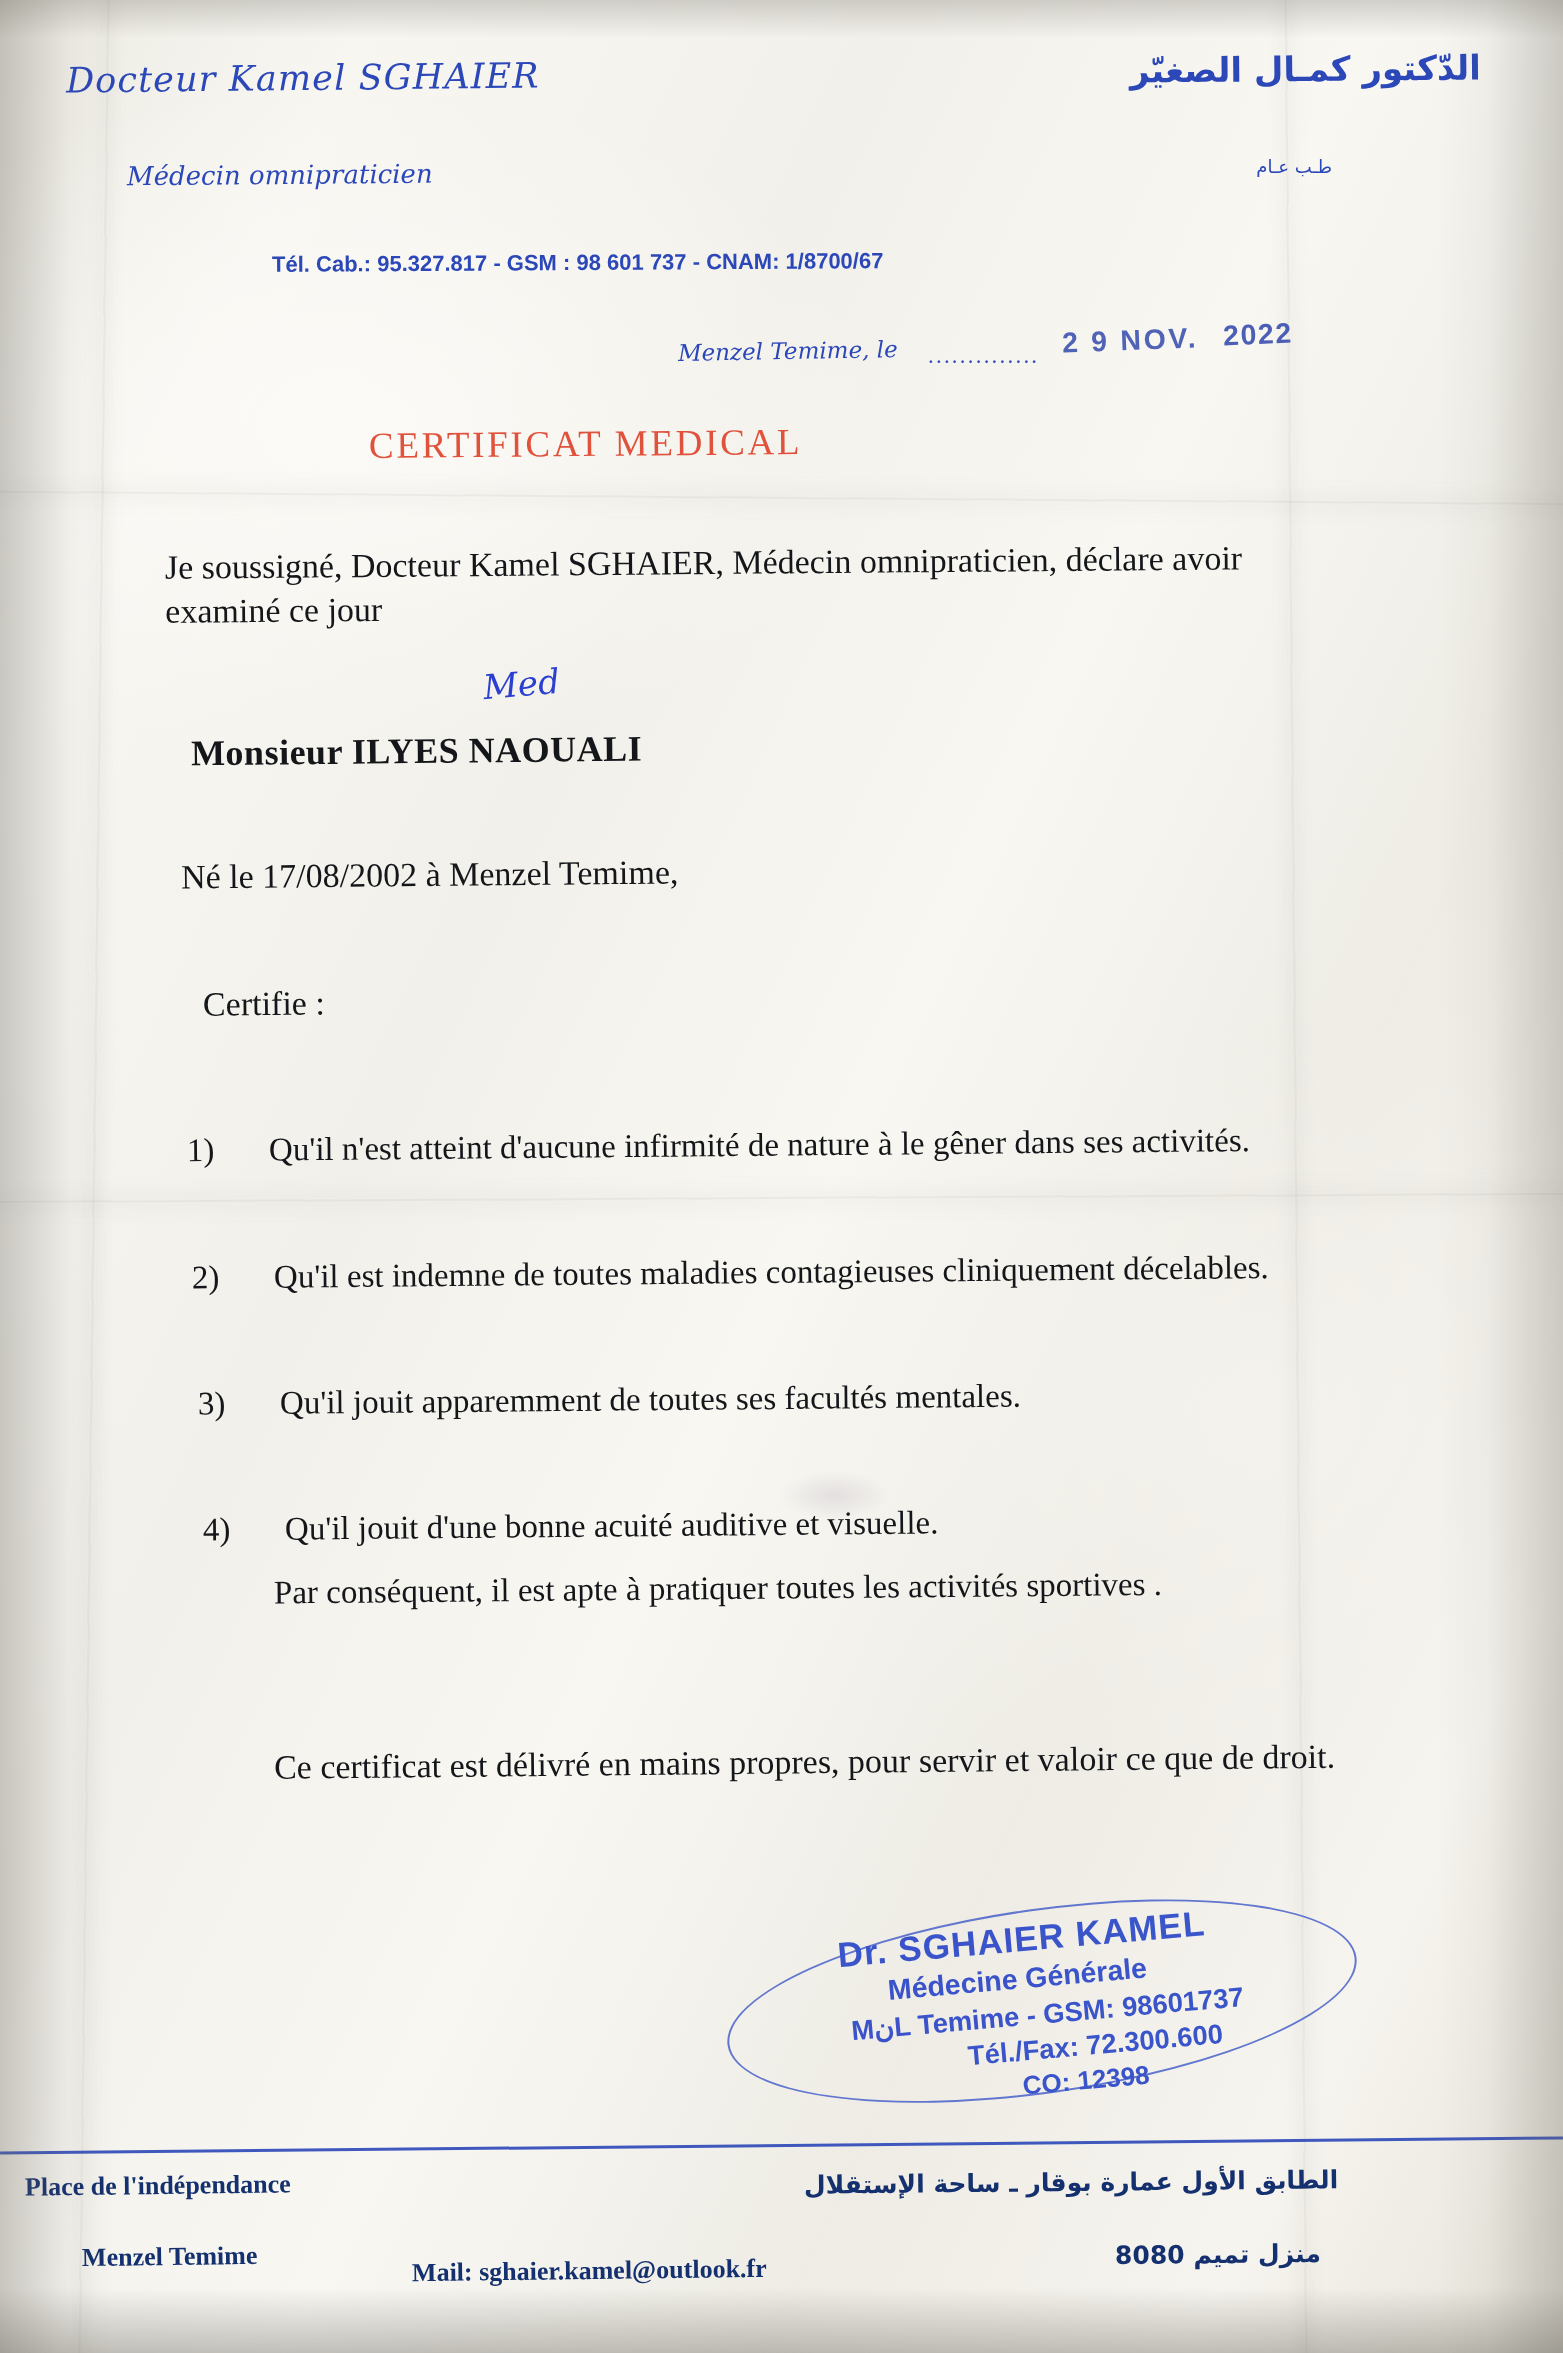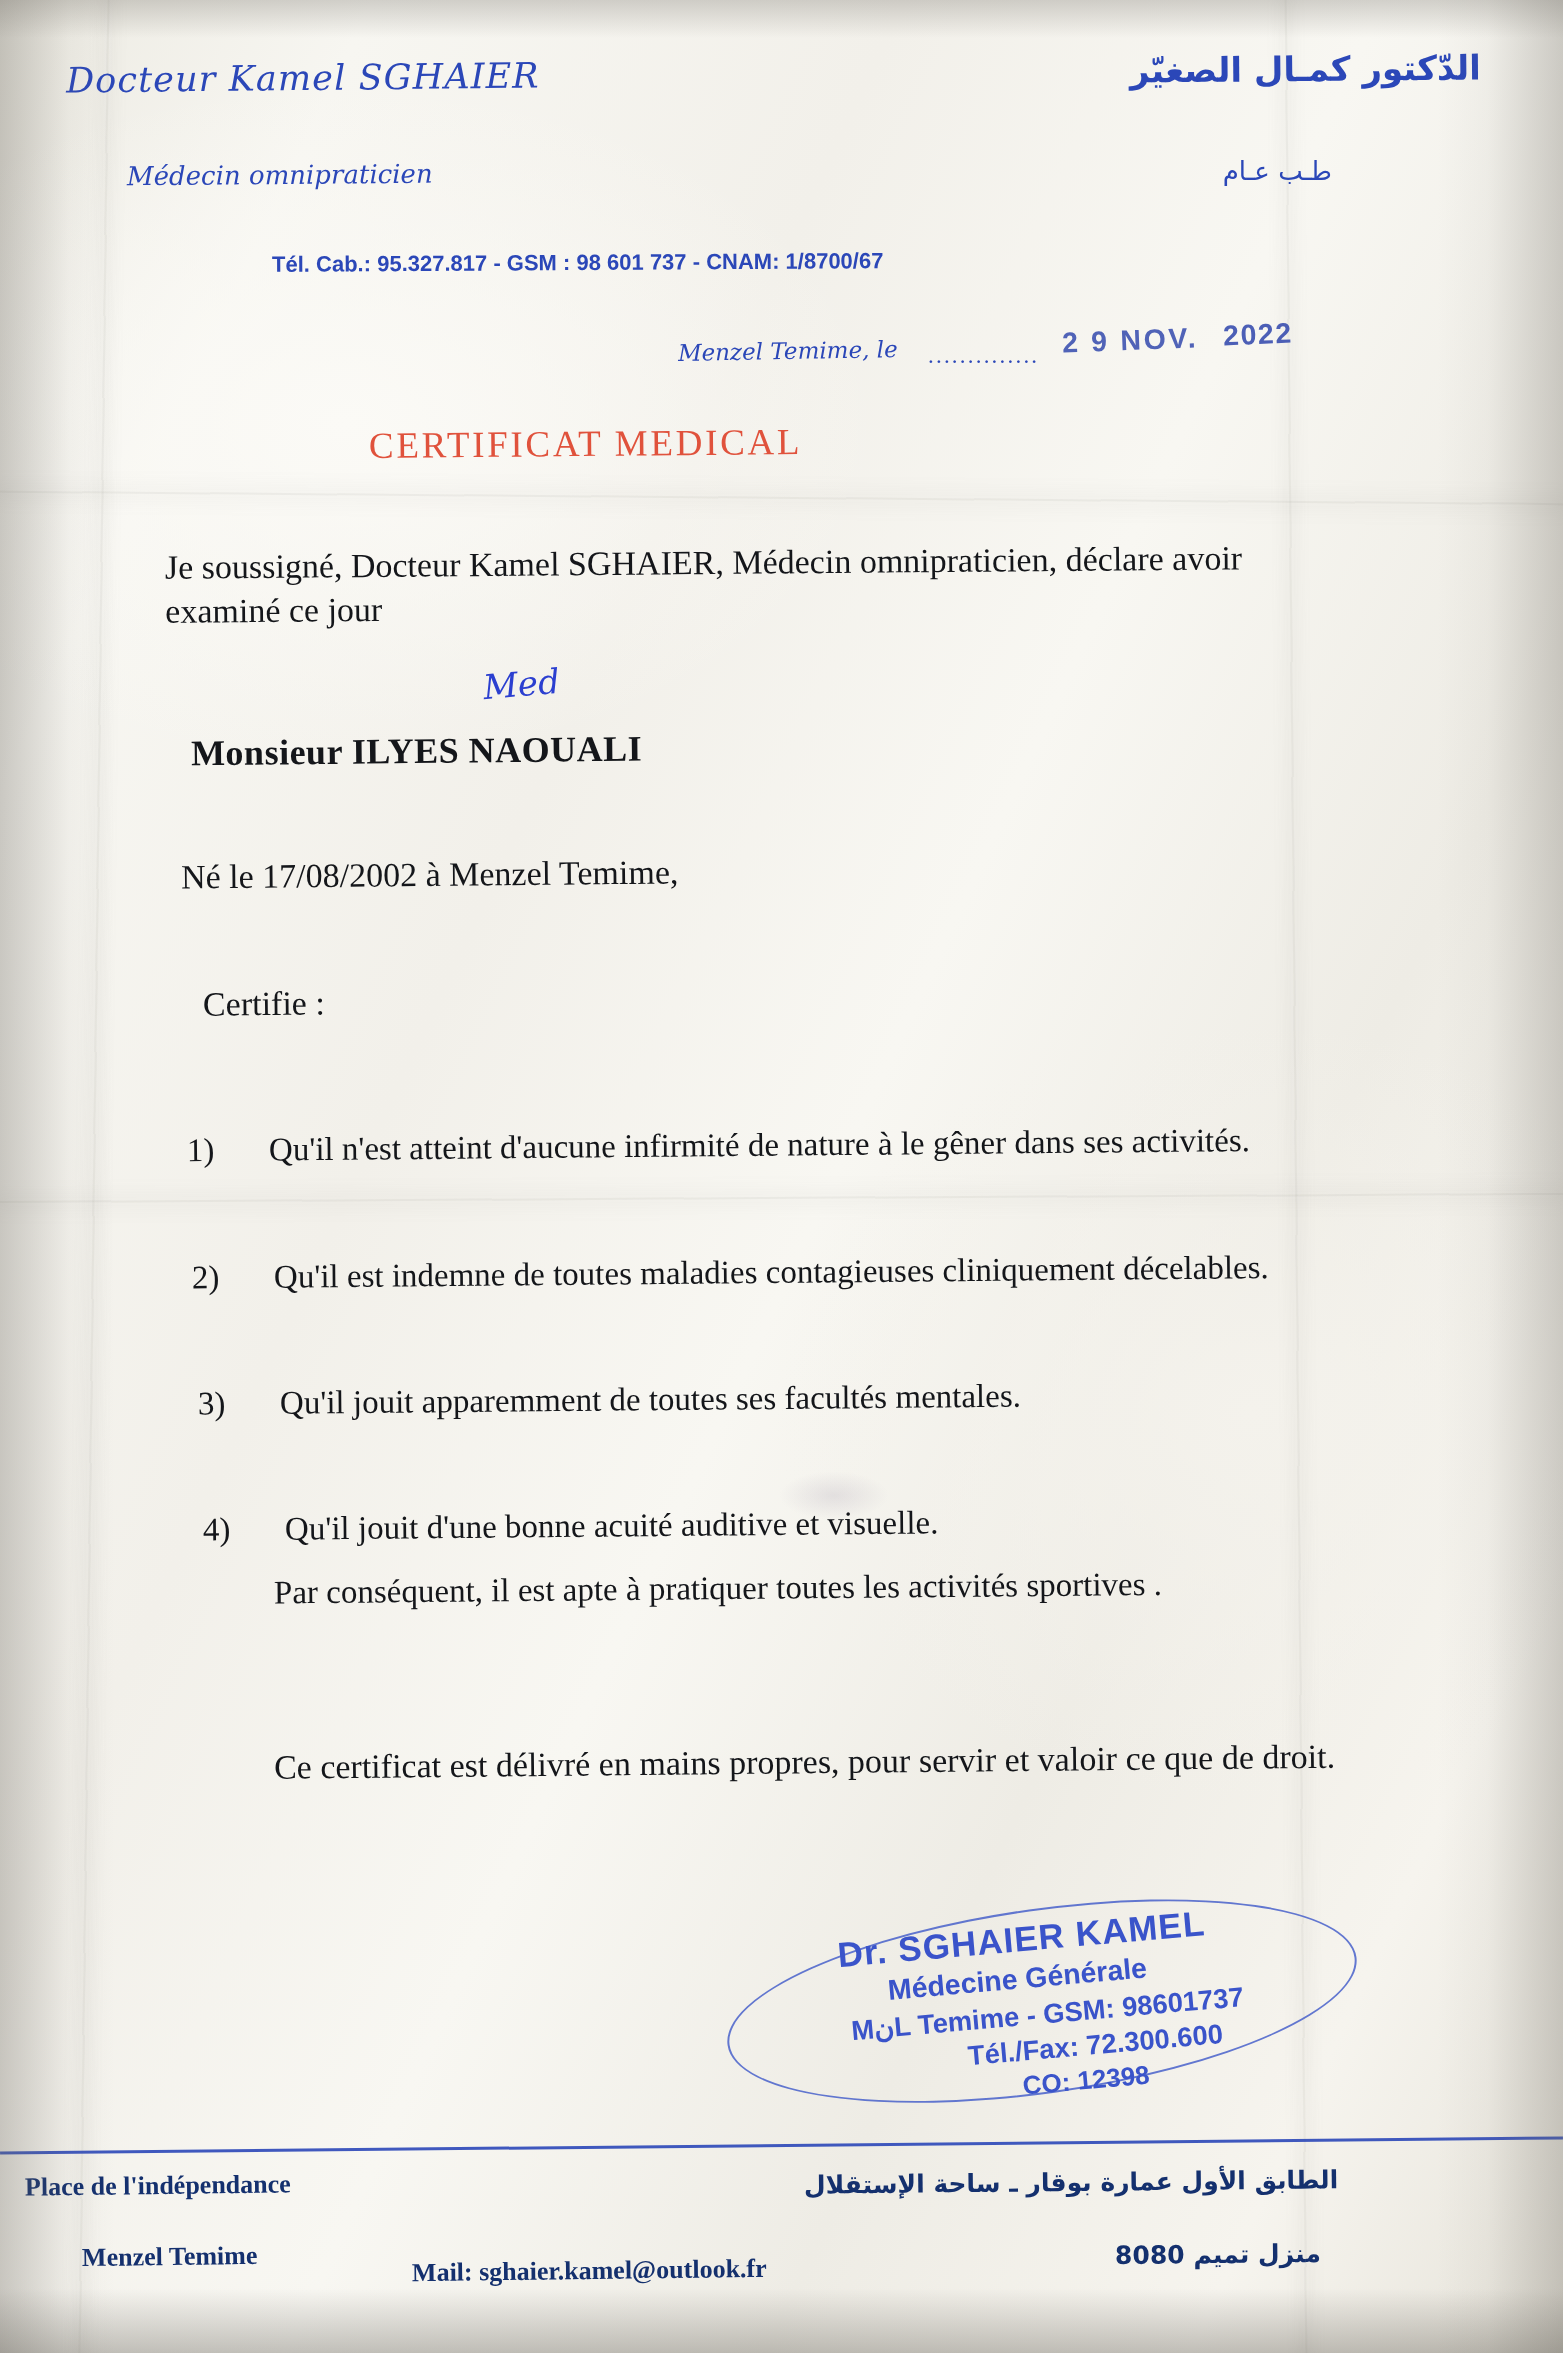--- a/index.html
+++ b/index.html
@@ -85,21 +85,21 @@
     font-style: italic;
     font-size: 26px;
     color: #2b47b8;
     white-space: nowrap;
     transform: rotate(-0.5deg);
   }
   .hdr-spec-ar {
     position: absolute; right: 231px; top: 156px;
     direction: rtl;
     font-family: "DejaVu Sans", sans-serif;
-    font-size: 26px;
+    font-size: 18px;
     color: #2b47b8;
     white-space: nowrap;
     letter-spacing: 2.2px;
   }
   .hdr-contact {
     position: absolute; left: 272px; top: 250px;
     font-family: "Liberation Sans", sans-serif;
     font-size: 22px;
     font-weight: bold;
     color: #2b47b8;

